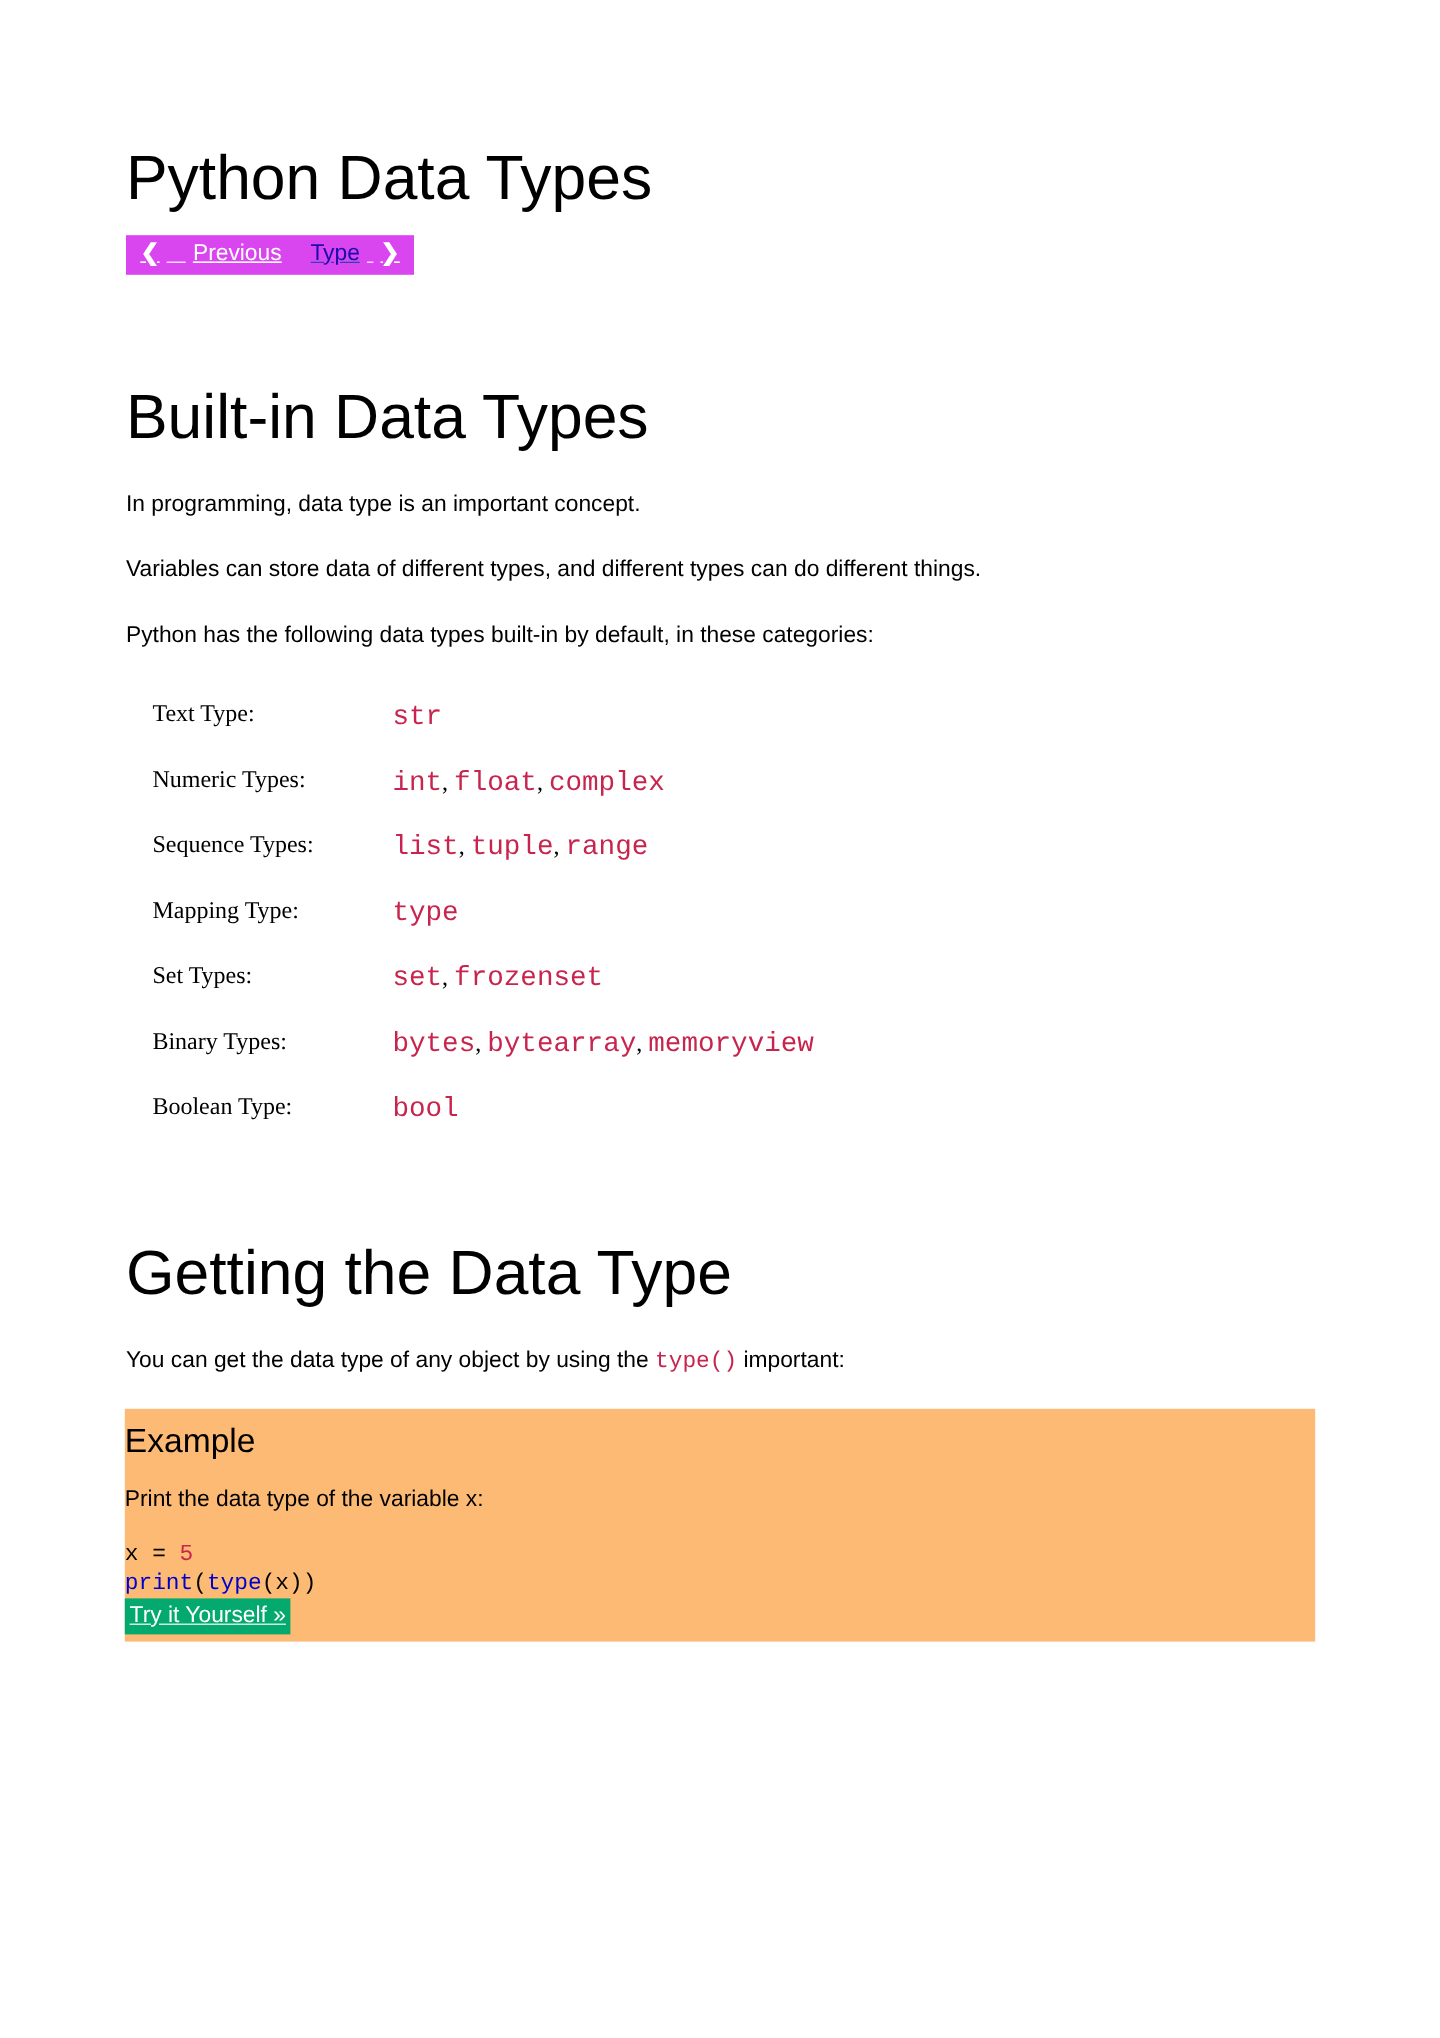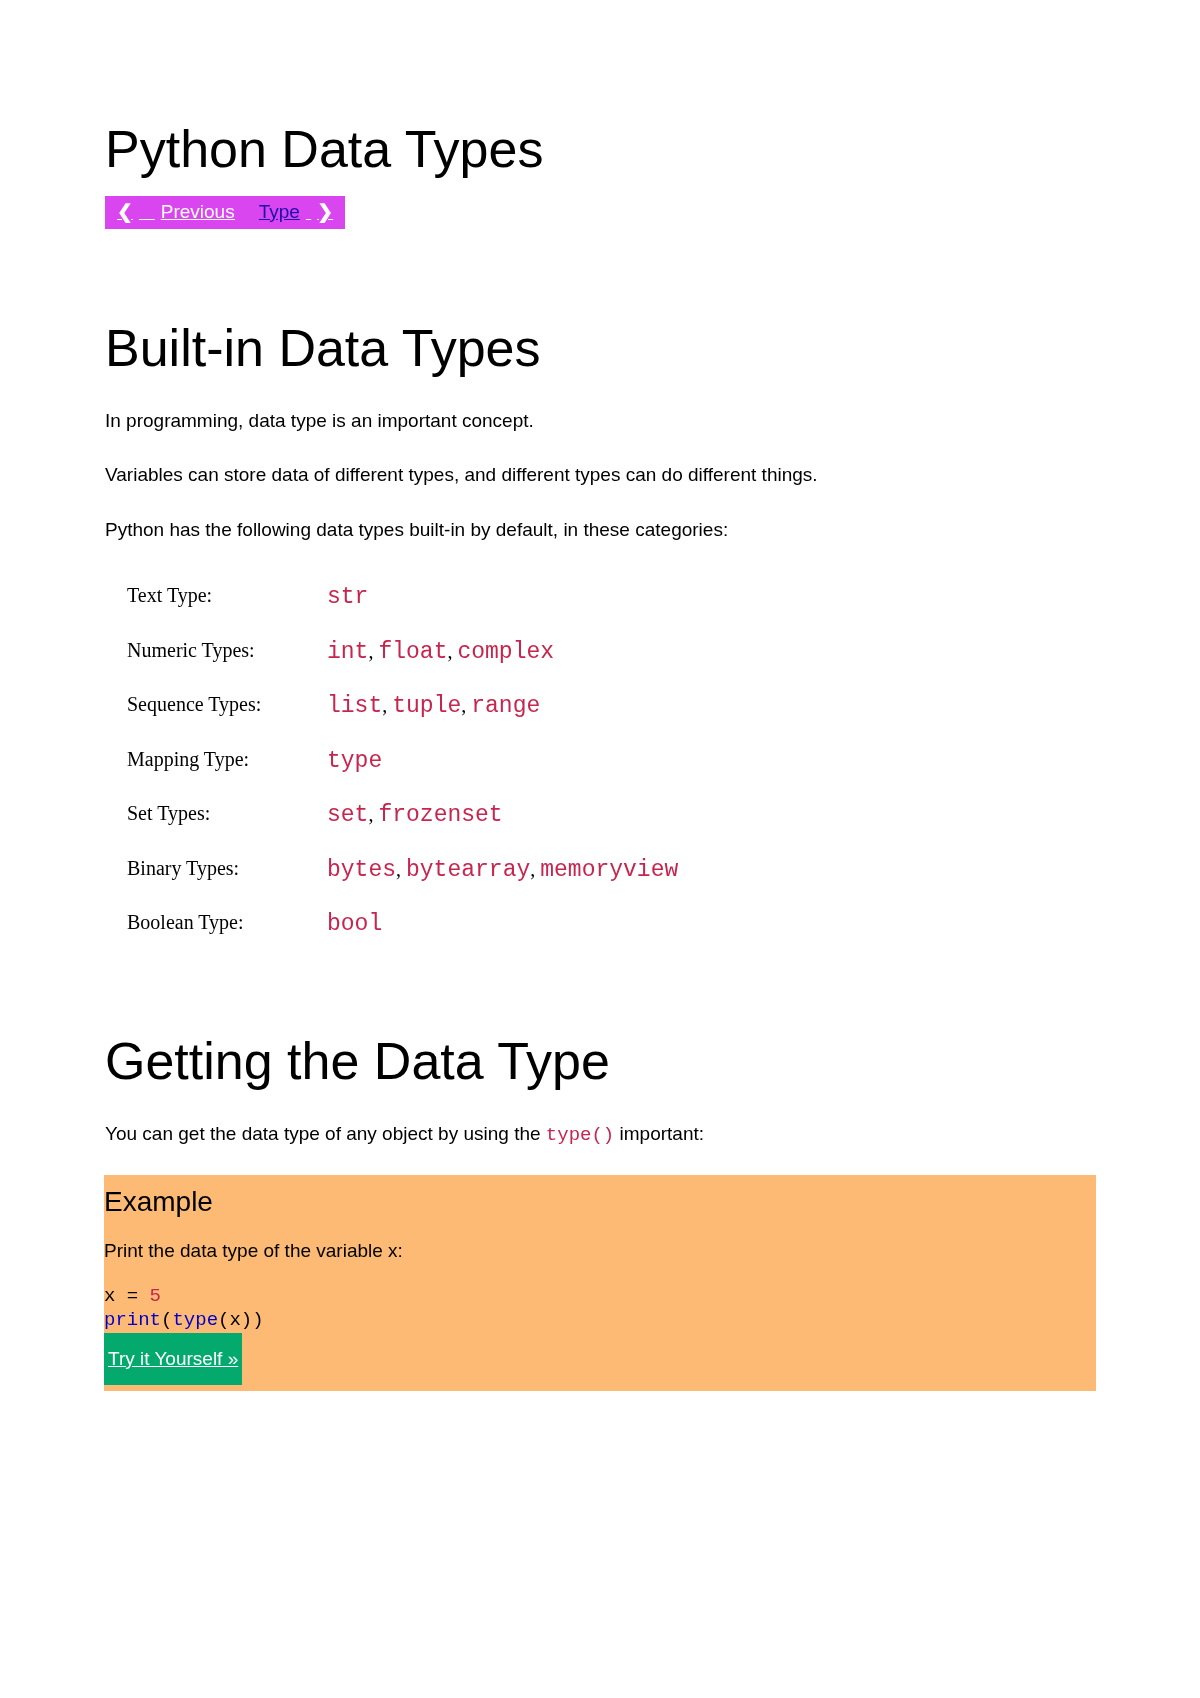--- a/index.html
+++ b/index.html
@@ -85,21 +85,21 @@
       line-height: 1.3;
       white-space: pre;
     }
     .kw-blue { color: #0000cd; }
     .kw-red { color: #c7254e; }
     .try-btn {
       display: inline-block;
       background: #04aa6d;
       color: #fff;
       text-decoration: underline;
-      padding: 12px 4px;
+      padding: 1px 4px;
       font-size: 19px;
       cursor: pointer;
     }
     .code-inline {
       font-family: Consolas, 'Courier New', monospace;
       color: #c7254e;
     }
   </style>
 </head>
 <body>

